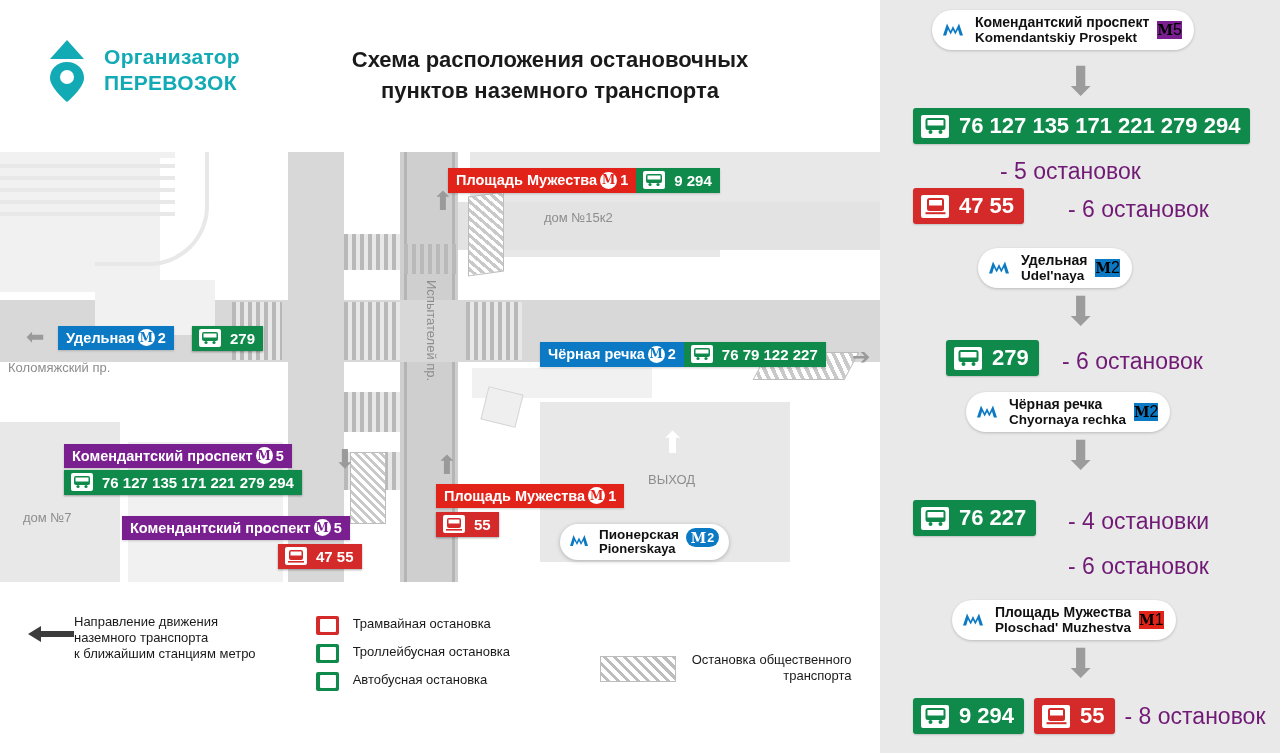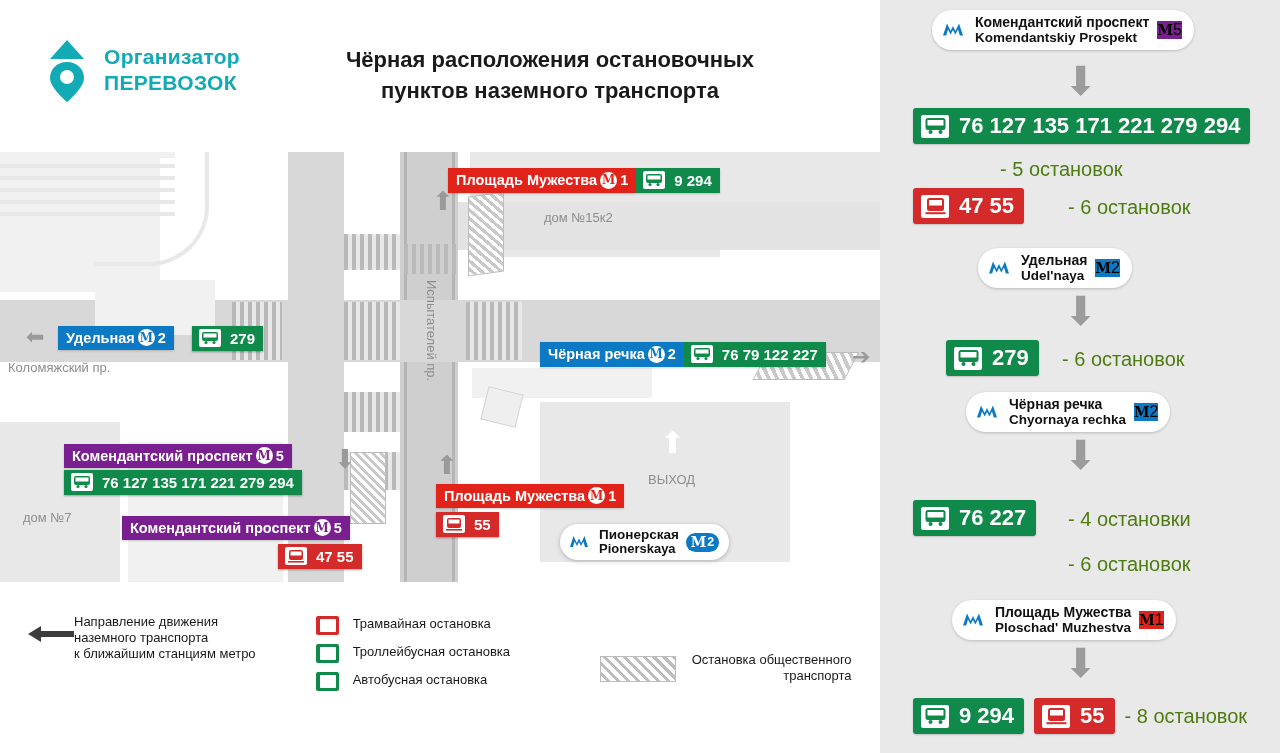--- a/index.html
+++ b/index.html
@@ -170,21 +170,21 @@
     border-radius: 2px;
     margin-right: 3px;
     flex: 0 0 auto;
   }
   .veh svg { display: block; }
 
   
   .metro-pill {
     position: absolute;
     display: flex;
-    align-items: center;
+    align-items: flex-start;
     gap: 7px;
     background: #ffffff;
     border-radius: 22px;
     padding: 4px 10px 4px 6px;
     box-shadow: 0 1px 4px rgba(0,0,0,.25);
   }
   .metro-pill .mlogo {
     width: 26px; height: 26px;
     flex: 0 0 auto;
   }
@@ -282,22 +282,22 @@
     color: #ffffff;
     font-weight: bold;
     font-size: 22px;
     white-space: nowrap;
     box-shadow: 0 1px 2px rgba(0,0,0,.18);
   }
   .r-routes.bus { background: #0f8a4a; }
   .r-routes.tram { background: #d42a2a; }
   .r-routes .veh { width: 28px; height: 23px; margin-right: 2px; }
   .r-note {
-    font-size: 20px;
-    color: #4d7c0f;
+    font-size: 23px;
+    color: #701a75;
     white-space: nowrap;
   }
   .r-arrow {
     color: #9c9c9c;
     font-size: 40px;
     line-height: 30px;
     font-family: "DejaVu Sans", sans-serif;
   }
   .row { display: flex; align-items: center; gap: 10px; }
 </style>
@@ -314,21 +314,21 @@
         <path d="M31 24 C21 24 14 31 14 40 C14 50 31 64 31 64 C31 64 48 50 48 40 C48 31 41 24 31 24 Z" fill="#12aab5"></path>
         <circle cx="31" cy="39" r="7" fill="#ffffff"></circle>
       </svg>
       <div class="logo-text">
         <div>Организатор</div>
         <div>ПЕРЕВОЗОК</div>
       </div>
     </div>
 
     <div id="map-title">
-      <div>Чёрная расположения остановочных</div>
+      <div>Схема расположения остановочных</div>
       <div>пунктов наземного транспорта</div>
     </div>
 
     <div id="map-canvas">
 
       <div class="blk-l" style="left:0;top:0;width:160px;height:140px;"></div>
       <div class="blk-l" style="left:0;top:0;width:175px;height:6px;"></div>
       <div class="blk" style="left:0;top:12px;width:175px;height:4px;"></div>
       <div class="blk" style="left:0;top:24px;width:175px;height:4px;"></div>
       <div class="blk" style="left:0;top:36px;width:175px;height:4px;"></div>

